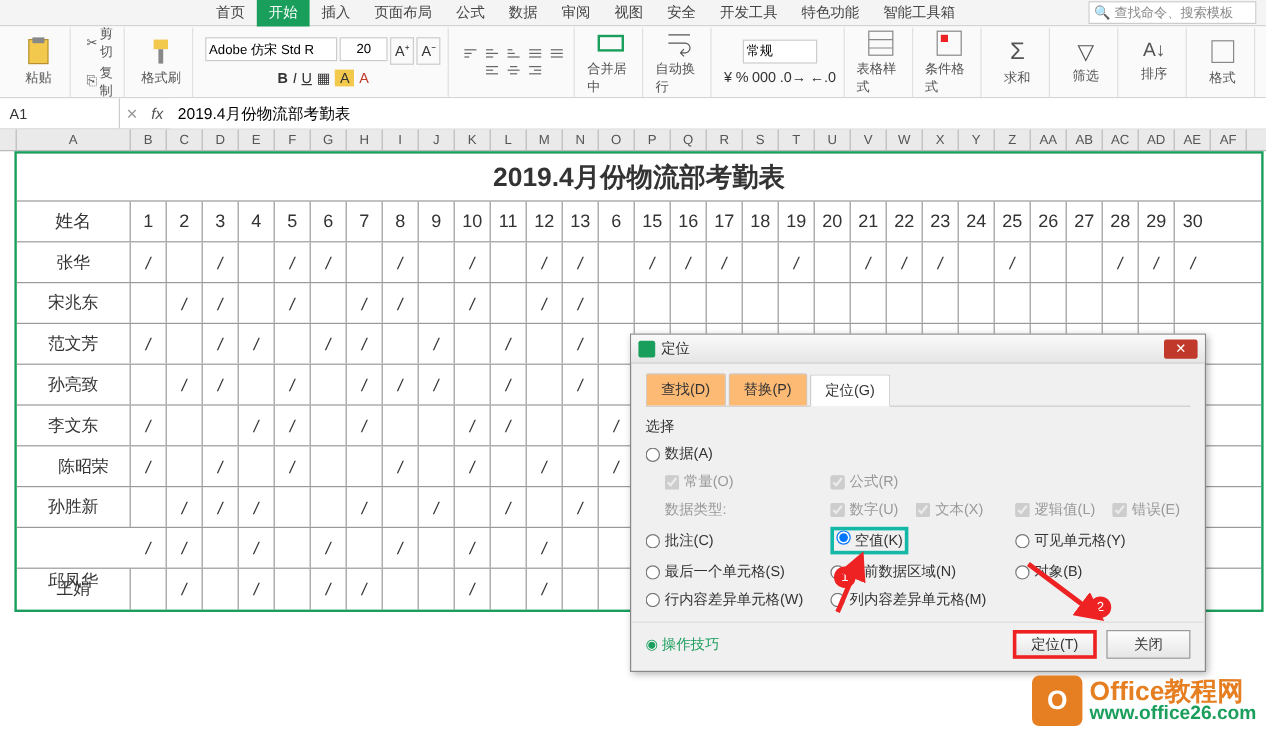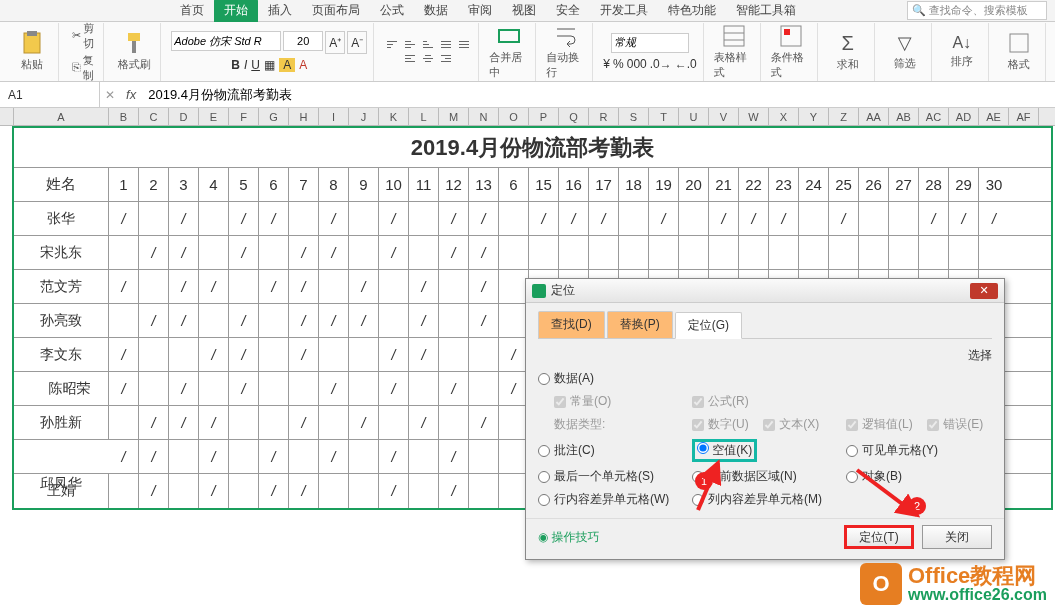--- a/index.html
+++ b/index.html
@@ -12,21 +12,21 @@
 .searchbox { margin-left: auto; margin-right: 8px; display: flex; align-items: center; border: 1px solid #ccc; background:#fff; padding:1px 4px; font-size:11px; color:#888; width:140px; }
 .searchbox .icon { margin-right:3px; }
 
 
 .ribbon { height: 60px; background: #fafafa; border-bottom: 1px solid #ccc; display: flex; align-items: center; padding: 0 6px; gap: 4px; }
 .rgrp { display:flex; flex-direction:column; align-items:center; justify-content:center; border-right:1px solid #e0e0e0; padding:2px 6px; height:58px; }
 .rbtn { display:flex; align-items:center; gap:2px; font-size:11px; color:#555; padding:1px 3px; }
 .rbigbtn { display:flex; flex-direction:column; align-items:center; justify-content:center; font-size:11px; color:#555; gap:2px; min-width:40px;}
 .ricon { width:16px; height:16px; }
 .ricon.big{width:24px;height:24px;}
-.fontsel { width:110px; height:20px; border:1px solid #ccc; font-size:11px; padding:0 2px;font-style:italic;}
+.fontsel { width:110px; height:20px; border:1px solid #ccc; font-size:11px; padding:0 2px;}
 .sizesel { width:40px; height:20px; border:1px solid #ccc; font-size:11px; padding:0 2px; text-align:center;}
 .alignbox{display:flex;gap:2px;}
 .alignbtn{width:16px;height:14px;border:1px solid transparent;display:flex;flex-direction:column;justify-content:space-around;padding:2px;}
 .alignbtn span{height:1px;background:#666;display:block;}
 
 
 .fbar { height: 26px; border-bottom: 1px solid #ccc; display:flex; align-items:center; background:#fff;}
 .namebox { width:100px; border-right:1px solid #ccc; padding:0 8px; font-size:12px; height:100%; display:flex; align-items:center;}
 .fxlbl { padding:0 6px; font-style:italic; color:#555; font-size:13px;}
 .fxinput { flex:1; padding:0 6px; border:none; outline:none; font-size:13px; height:100%;}
@@ -51,21 +51,21 @@
 
 
 .dlg { position:absolute; left:525px; top:278px; width:480px; background:#f0f0f0; border:1px solid #888; box-shadow:2px 2px 6px rgba(0,0,0,.3); }
 .dlg-title{height:24px;background:linear-gradient(#fafafa,#e5e5e5);border-bottom:1px solid #ccc;display:flex;align-items:center;padding:0 6px;font-size:12px;}
 .dlg-title .logo{width:14px;height:14px;background:#1a9e5c;border-radius:2px;margin-right:5px;}
 .dlg-close{margin-left:auto;width:28px;height:16px;background:#c0392b;border-radius:2px;display:flex;align-items:center;justify-content:center;color:#fff;font-size:11px;}
 .dlg-body{padding:8px 12px 10px;}
 .dlg-tabs{display:flex;border-bottom:1px solid #ccc;margin-bottom:8px;}
 .dtab{padding:4px 12px;border:1px solid #ccc;border-bottom:none;background:#fdba74;margin-right:2px;font-size:12px;border-radius:2px 2px 0 0;}
 .dtab.active{background:#fff;position:relative;top:1px;border-bottom:1px solid #fff;}
-.sectlbl{font-size:12px;margin:4px 0 6px;text-align:right;}
+.sectlbl{font-size:12px;margin:4px 0 6px;}
 .optgrid{display:grid;grid-template-columns:150px 150px 140px;gap:6px 4px;font-size:12px;color:#333;}
 .optitem{display:flex;align-items:center;gap:4px;}
 .optitem.ind{margin-left:16px;}
 .optitem.dis{color:#999;}
 .cb,.rb{width:12px;height:12px;}
 .redbox{border:3px solid #14b8a6; padding:0 2px;}
 .redcircle{width:18px;height:18px;border-radius:50%;background:#e22;color:#fff;display:flex;align-items:center;justify-content:center;font-size:11px;position:absolute;}
 .dlg-foot{display:flex;align-items:center;padding:6px 12px 10px;border-top:1px solid #ddd;}
 .tiplink{color:#1a9e5c;font-size:12px;display:flex;align-items:center;gap:3px;}
 .dlgbtn{width:70px;height:24px;border:1px solid #999;background:linear-gradient(#fdfdfd,#e6e6e6);font-size:12px;margin-left:8px;display:flex;align-items:center;justify-content:center;}
@@ -203,21 +203,21 @@
   </div>
   <div class="rgrp">
     <div class="rbigbtn">
       <svg class="ricon big">
           <path d="M3 5h18M3 12h14a4 4 0 010 8h-4m0 0l3-3m-3 3l3 3" stroke="#555" fill="none"></path>
         </svg>
       <span>自动换行</span>
     </div>
   </div>
   <div class="rgrp">
-    <input class="fontsel" style="width: 78px;" value="常规">
+    <input class="fontsel" style="width: 62px;" value="常规">
     <div style="display:flex;gap:3px;margin-top:4px;">
       <span>¥</span>
       <span>%</span>
       <span>000</span>
       <span>.0→</span>
       <span>←.0</span>
     </div>
   </div>
   <div class="rgrp">
     <div class="rbigbtn">

